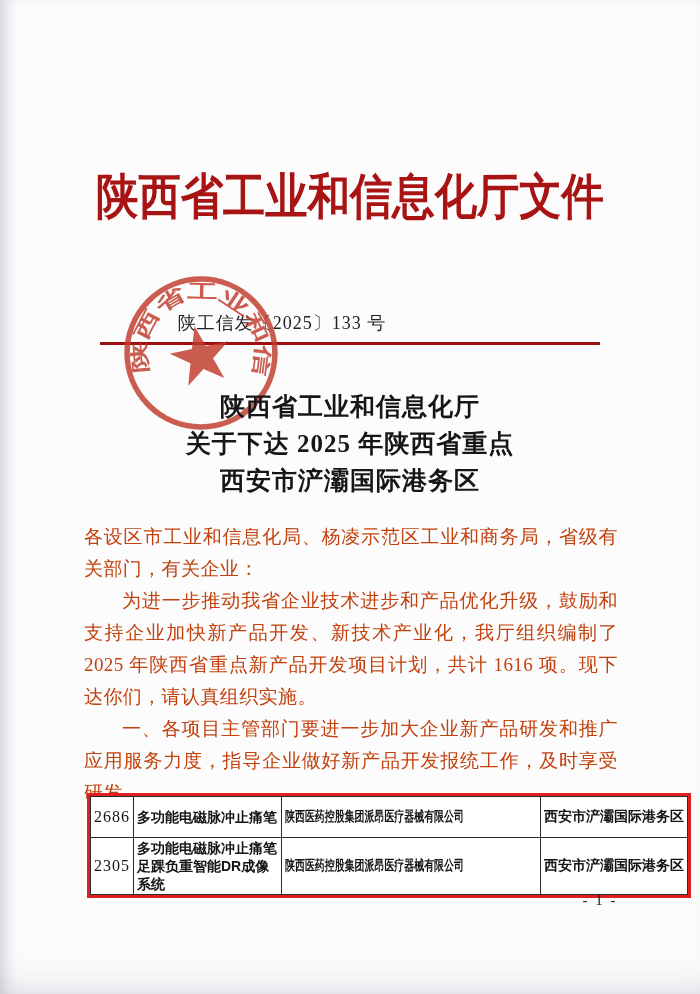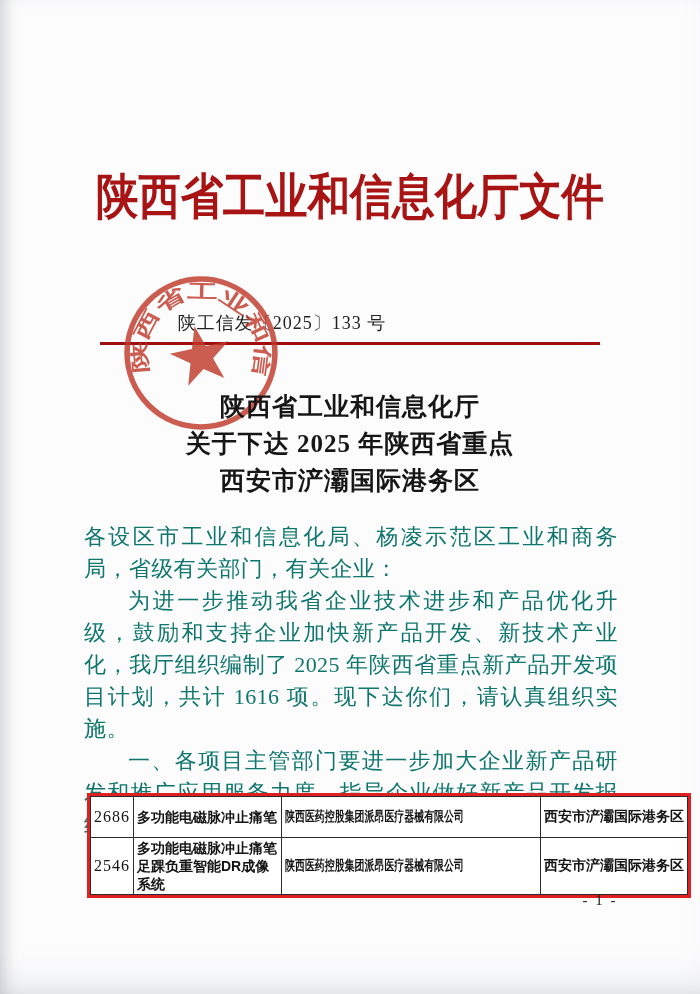--- a/index.html
+++ b/index.html
@@ -52,25 +52,25 @@
     position:absolute;top:388px;left:0;width:700px;
     text-align:center;
     font-size:25px;font-weight:bold;
     line-height:37px;
     letter-spacing:1px;
     color:#161616;
   }
   
   .body-text{
     position:absolute;top:521px;left:84px;width:534px;
-    font-size:22px;
+    font-size:19px;
     line-height:32px;
     text-align:justify;
     letter-spacing:.4px;
-    color:#0f766e;
+    color:#c2410c;
   }
   .body-text p{margin:0;}
   .body-text p.indent{text-indent:2em;}
   
   .project-table-wrap{
     position:absolute;top:793px;left:87px;
     border:3px solid #e02020;
     background:#fff;
   }
   table.project-table{
@@ -162,21 +162,21 @@
       <tbody>
         <tr class="r1">
           <td class="num">2686</td>
           <td class="product">多功能电磁脉冲止痛笔</td>
           <td class="company">
             <span>陕西医药控股集团派昂医疗器械有限公司</span>
           </td>
           <td class="district">西安市浐灞国际港务区</td>
         </tr>
         <tr class="r2">
-          <td class="num">2546</td>
+          <td class="num">2305</td>
           <td class="product">多功能电磁脉冲止痛笔
 足踝负重智能DR成像系统</td>
           <td class="company">
             <span>陕西医药控股集团派昂医疗器械有限公司</span>
           </td>
           <td class="district">西安市浐灞国际港务区</td>
         </tr>
       </tbody>
     </table>
   </div>

